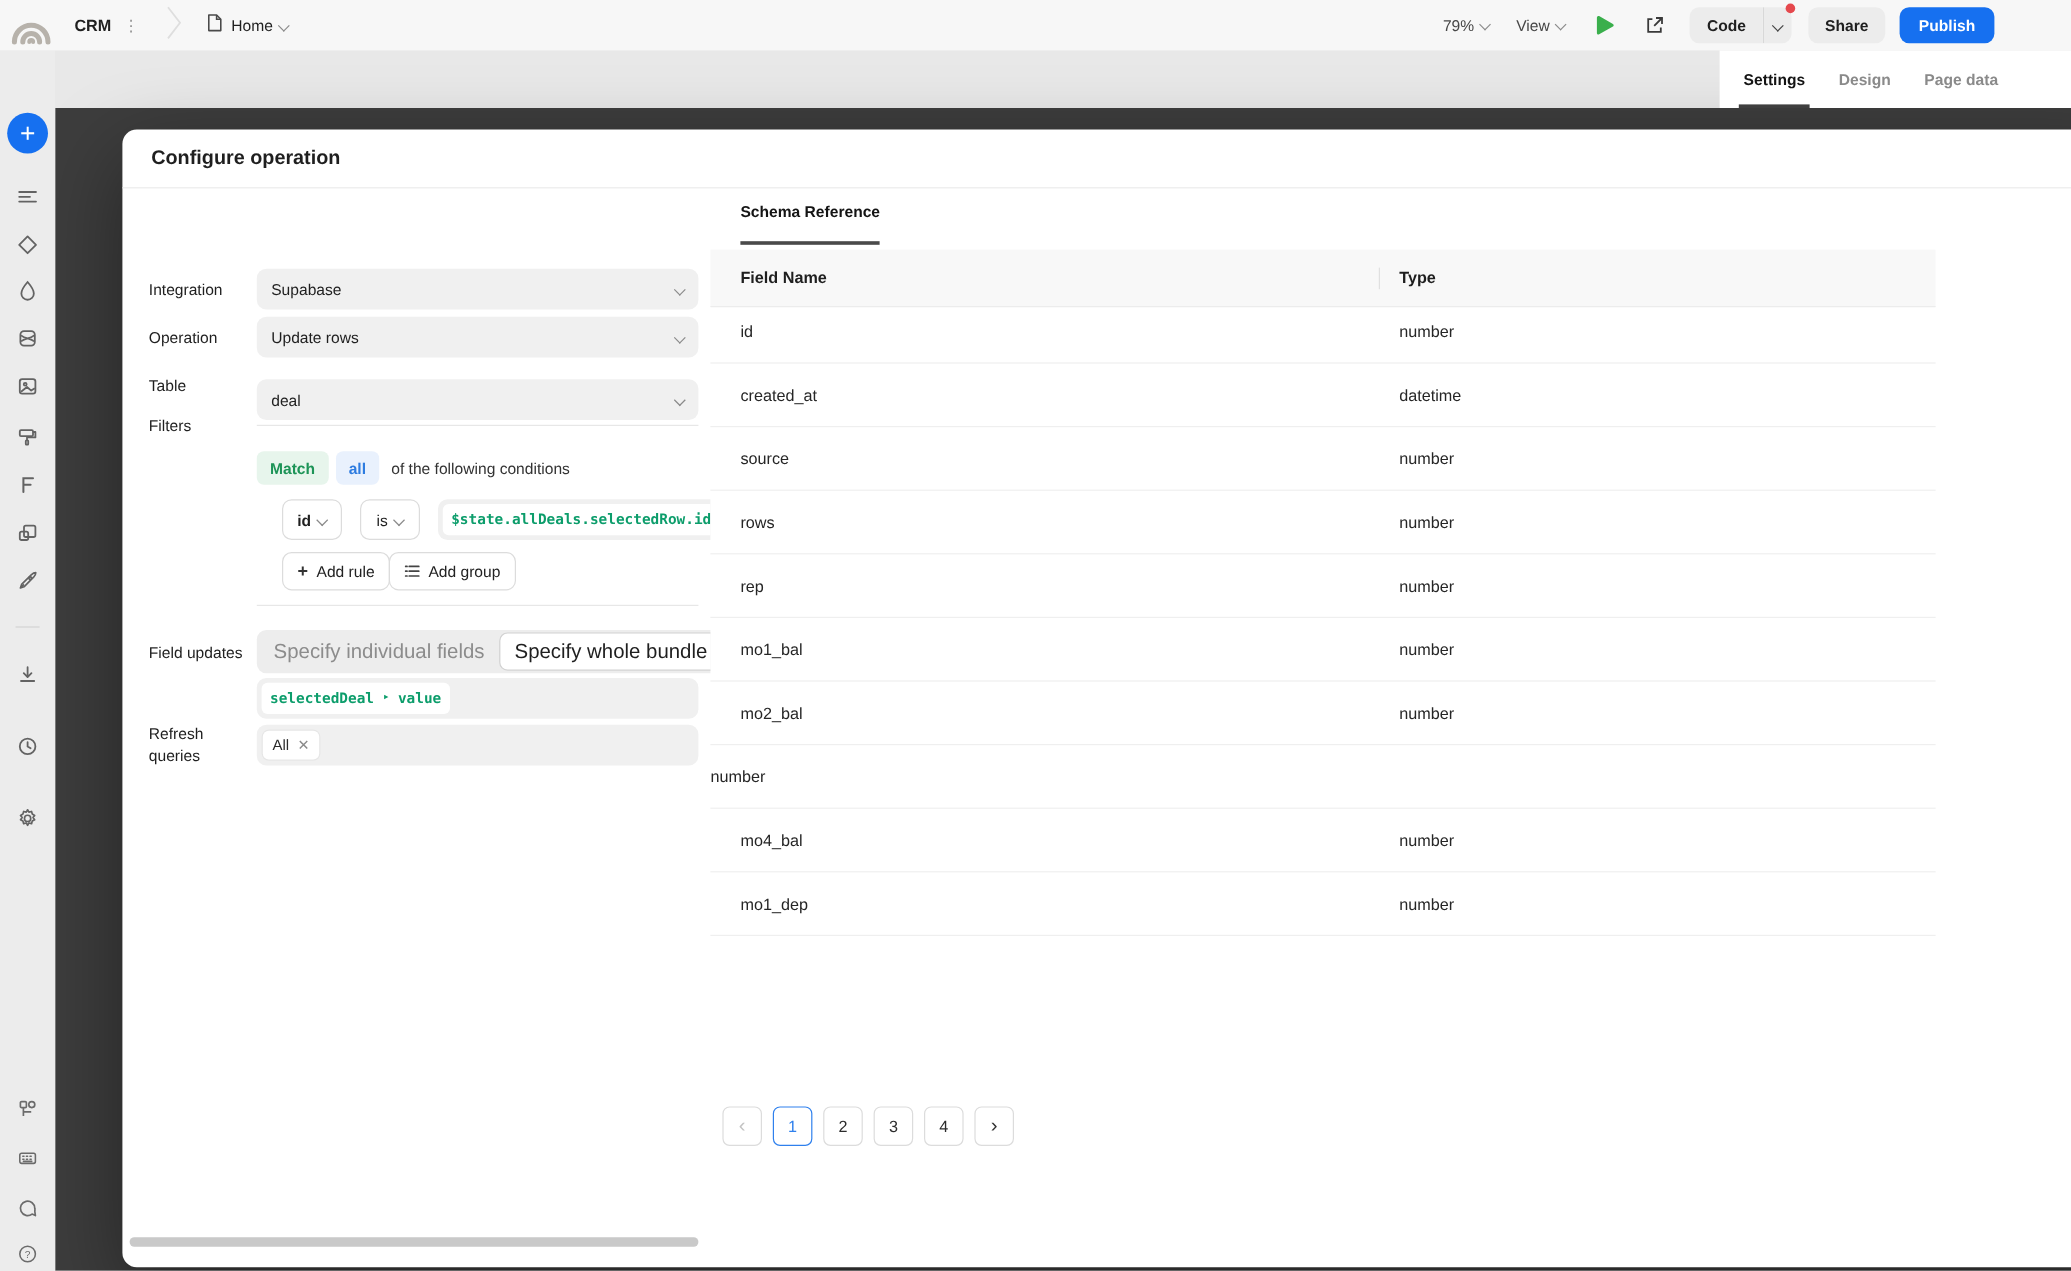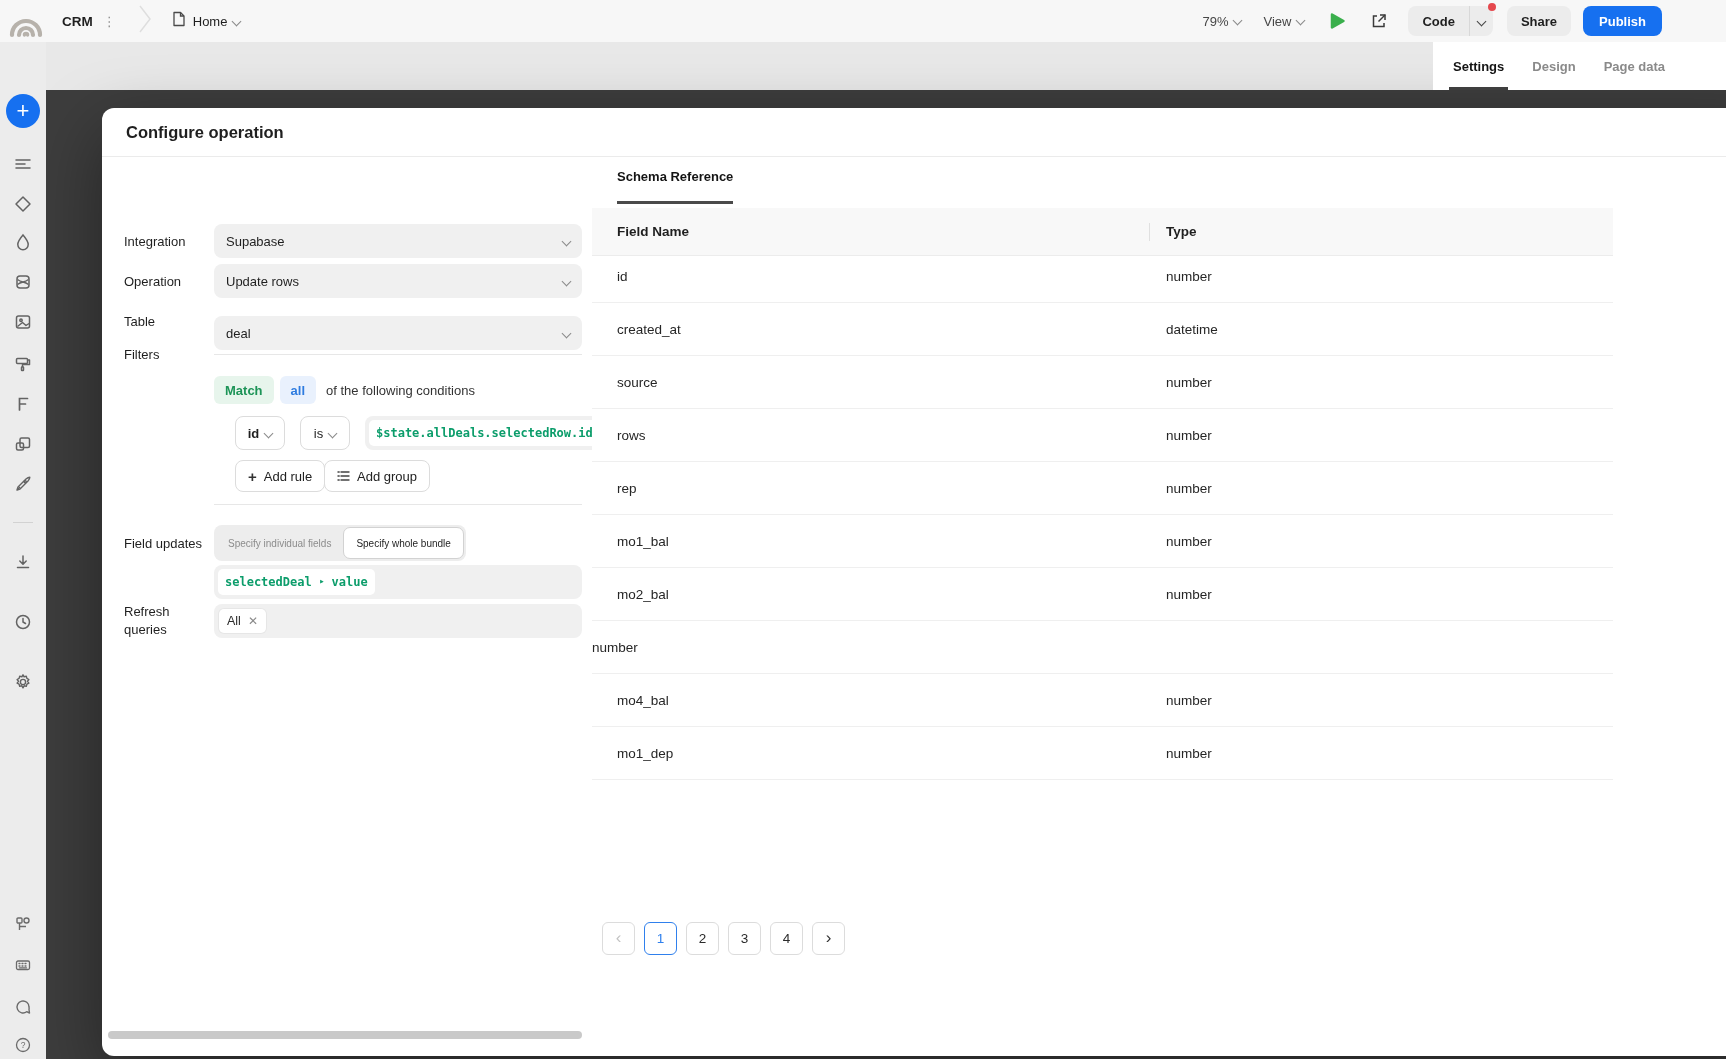--- a/index.html
+++ b/index.html
@@ -76,21 +76,21 @@
   .chip{display:inline-flex;align-items:center;height:28px;padding:0 11px;border-radius:6px;font-size:13px;font-weight:700;cursor:pointer;}
   .chip.match{background:#e7f5ec;color:#1d9457;}
   .chip.all{background:#e9f1fd;color:#2e7ce0;margin-left:6px;}
   .condtext{font-size:13px;color:#333;margin-left:10px;}
   .mini-select{position:absolute;height:34px;background:#fff;border:1px solid #dcdcdc;border-radius:8px;display:flex;align-items:center;justify-content:center;font-size:13px;font-weight:600;cursor:pointer;box-sizing:border-box;}
   .codefield{position:absolute;height:34px;background:#f0f0f0;border-radius:8px;display:flex;align-items:center;box-sizing:border-box;padding:4px;}
   .codechip{background:#fff;border-radius:5px;height:26px;display:inline-flex;align-items:center;padding:0 7px;font-family:"DejaVu Sans Mono",monospace;font-size:12px;font-weight:700;color:#0c9d6b;white-space:nowrap;}
   .outbtn{position:absolute;height:32px;background:#fff;border:1px solid #dcdcdc;border-radius:8px;display:inline-flex;align-items:center;font-size:13px;color:#222;cursor:pointer;box-sizing:border-box;padding:0 12px;gap:7px;}
   .plus-g{font-size:15px;color:#333;font-weight:600;line-height:1;}
   .seg{position:absolute;left:112px;display:inline-flex;background:#ededed;border-radius:8px;padding:2px;height:36px;box-sizing:border-box;align-items:center;}
-  .seg .opt{font-size:10px;padding:0 12px;height:32px;display:flex;align-items:center;cursor:pointer;white-space:nowrap;}
+  .seg .opt{font-size:17px;padding:0 12px;height:32px;display:flex;align-items:center;cursor:pointer;white-space:nowrap;}
   .seg .opt.off{color:#8c8c8c;}
   .seg .opt.on{background:#fff;border:1px solid #d2d2d2;border-radius:7px;color:#1f1f1f;box-sizing:border-box;}
   .tagfield{position:absolute;left:112px;width:368px;height:34px;background:#f0f0f0;border-radius:8px;display:flex;align-items:center;padding:0 5px;box-sizing:border-box;}
   .tag{background:#fff;border-radius:5px;height:24px;display:inline-flex;align-items:center;padding:0 8px;font-size:12.5px;color:#2b2b2b;gap:7px;box-shadow:0 0 0 1px rgba(0,0,0,.04);}
   .tag .x{color:#8a8a8a;font-size:12px;cursor:pointer;}
   .hscroll{position:absolute;left:6px;top:875px;width:474px;height:8px;border-radius:4px;background:#c9c9c9;cursor:pointer;}
 
   .rightpane{position:absolute;left:490px;top:48px;width:1037px;height:900px;}
   .schematab{position:absolute;left:25px;top:13px;font-size:13px;font-weight:700;color:#141414;padding-bottom:17px;border-bottom:3px solid #4a4a4a;cursor:pointer;}
   .thead{position:absolute;left:0;top:52px;width:1021px;height:47px;background:#f8f8f8;border-bottom:1px solid #ececec;display:flex;align-items:center;font-size:13.5px;font-weight:600;color:#1f1f1f;}

